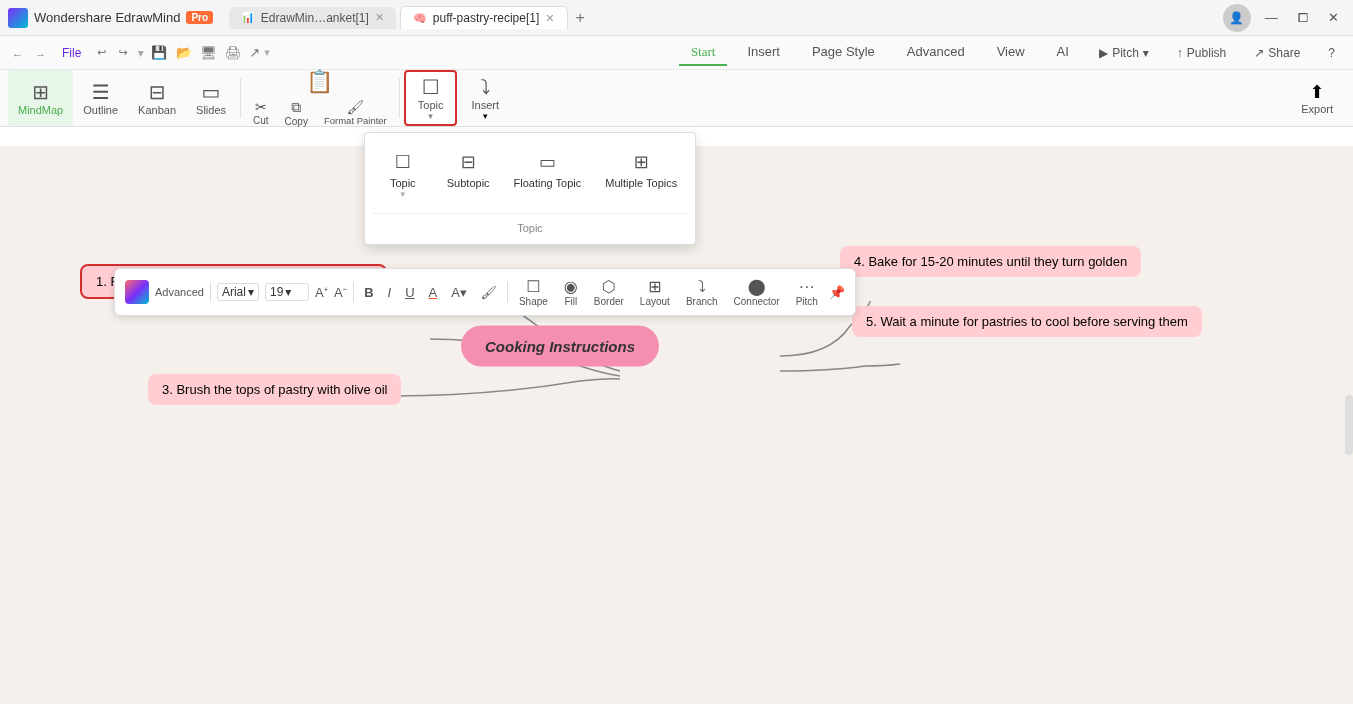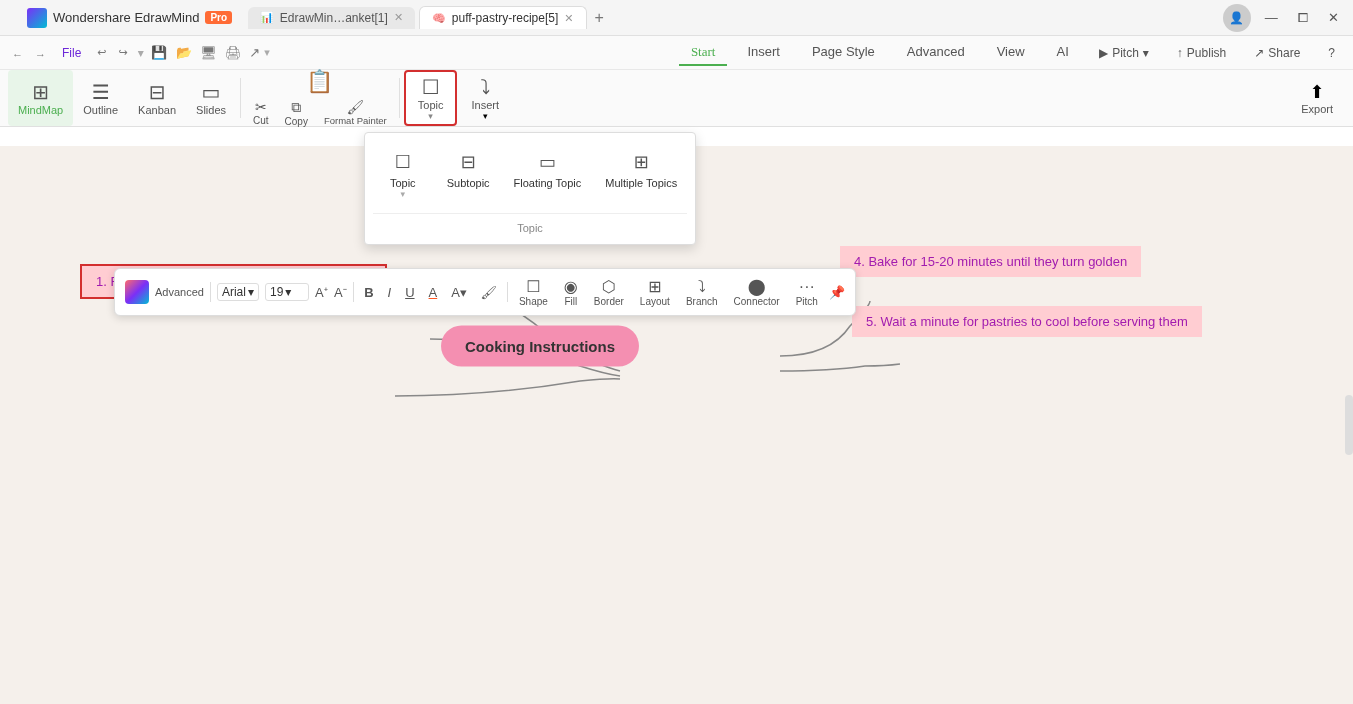--- a/index.html
+++ b/index.html
@@ -11,21 +11,20 @@
       background: #f5f5f5;
       display: flex;
       align-items: center;
       padding: 0 8px;
       border-bottom: 1px solid #e0e0e0;
     }
     .title-bar-left {
       display: flex;
       align-items: center;
       gap: 6px;
-      margin-left: 19px;
     }
     .app-logo {
       width: 20px; height: 20px;
       background: linear-gradient(135deg, #7b2ff7, #00bcd4);
       border-radius: 3px;
       display: inline-block;
     }
     .app-name { font-size: 13px; color: #333; font-weight: 500; }
     .pro-badge {
       background: #ff6b35;
@@ -322,24 +321,24 @@
       color: #333;
       white-space: nowrap;
       top: 50%;
       left: 50%;
       transform: translate(-50%, -50%);
       z-index: 10;
     }
     .branch-node {
       position: absolute;
       background: #ffcdd2;
-      border-radius: 0;
+      border-radius: 8px;
       padding: 8px 14px;
       font-size: 13px;
-      color: #a21caf;
+      color: #000000;
       z-index: 10;
       max-width: 360px;
     }
     .branch-node.selected {
       border: 2px solid #d32f2f;
     }
 
     
     .connectors {
       position: absolute;
@@ -372,21 +371,21 @@
     <span class="pro-badge">Pro</span>
   </div>
   <div class="tab-bar">
     <div class="tab">
       <span class="tab-icon">📊</span>
       <span>EdrawMin…anket[1]</span>
       <span class="tab-close">✕</span>
     </div>
     <div class="tab active">
       <span class="tab-icon">🧠</span>
-      <span>puff-pastry-recipe[5]</span>
+      <span>puff-pastry-recipe[1]</span>
       <span class="tab-close">✕</span>
     </div>
     <span class="tab-add">+</span>
   </div>
   <div class="title-bar-right">
     <div class="user-avatar">👤</div>
     <span class="win-btn">—</span>
     <span class="win-btn">⧠</span>
     <span class="win-btn close">✕</span>
   </div>
@@ -526,27 +525,30 @@
   <svg class="connectors">
 
     <path d="M 430 140 Q 500 140 560 200 Q 600 220 620 225" stroke="#888" stroke-width="1.5" fill="none"></path>
     <path d="M 430 193 Q 510 193 580 220 Q 605 228 620 230" stroke="#888" stroke-width="1.5" fill="none"></path>
     <path d="M 395 250 Q 490 250 580 235 Q 610 232 620 233" stroke="#888" stroke-width="1.5" fill="none"></path>
 
     <path d="M 780 210 Q 830 210 850 180 Q 870 160 870 155" stroke="#888" stroke-width="1.5" fill="none"></path>
     <path d="M 780 225 Q 830 225 865 220 Q 885 220 900 218" stroke="#888" stroke-width="1.5" fill="none"></path>
   </svg>
 
-  <div class="center-node" style="top:200px; left:540px; position:absolute;">Cooking Instructions</div>
+  <div class="center-node" style="top:200px; left:560px; position:absolute;font-style:italic;">Cooking Instructions</div>
 
   <div class="branch-node selected" style="top:118px; left:80px; border: 2px solid #d32f2f;">
     <span>1. Roll the <strong>sausages</strong> on one end of each pastry</span>
   </div>
 
 
+  <div class="branch-node" style="top:228px; left:148px;">
+    <span>3. Brush the tops of pastry with olive oil</span>
+  </div>
 
   <div class="branch-node" style="top:100px; left:840px;">
     <span>4. Bake for 15-20 minutes until they turn golden</span>
   </div>
 
   <div class="branch-node" style="top:160px; left:852px; max-width:380px;">
     <span>5. Wait a minute for pastries to cool before serving them</span>
   </div>
 
   <div class="right-handle"></div>

